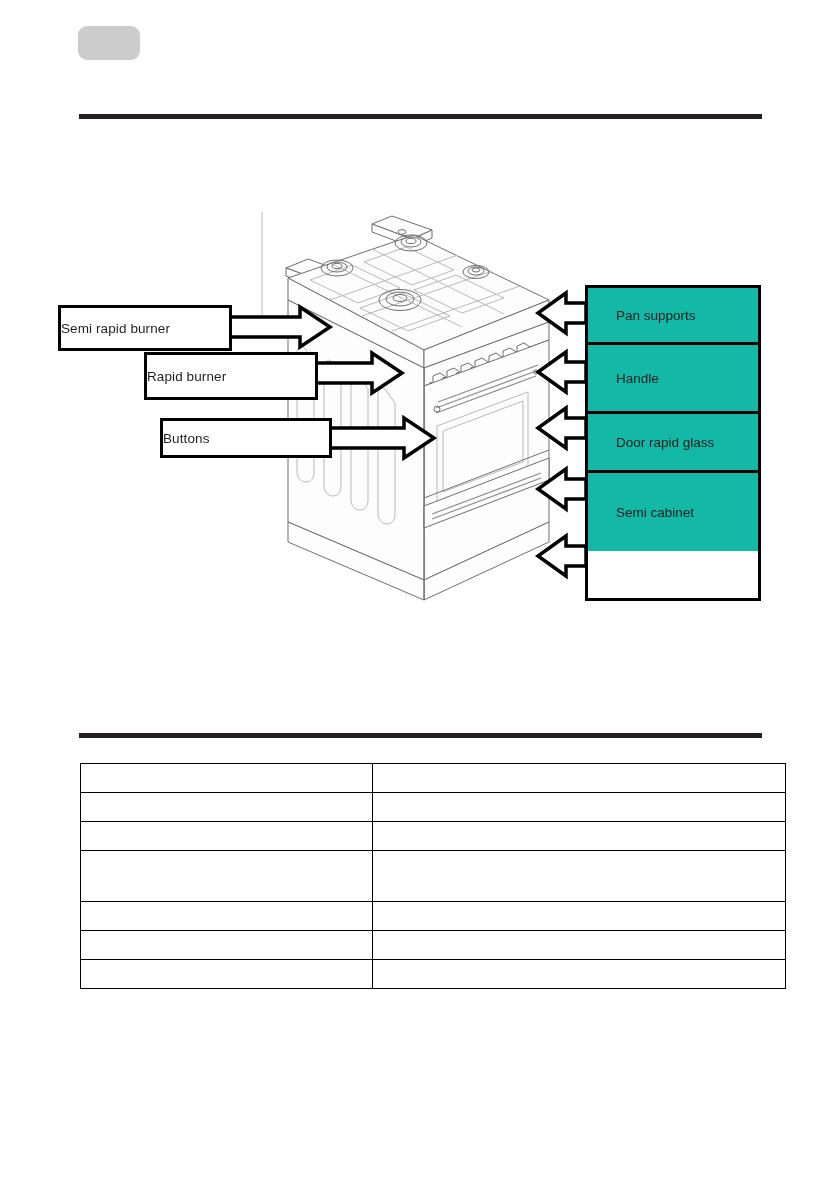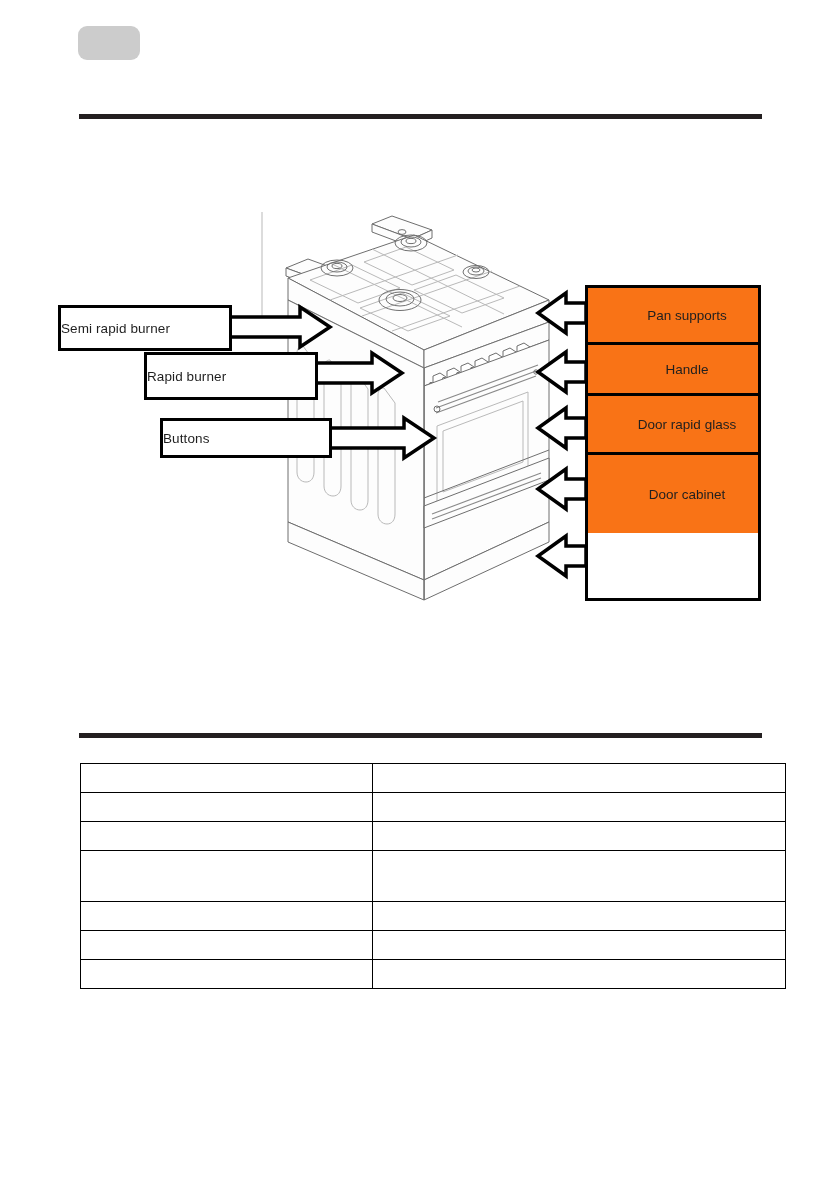--- a/index.html
+++ b/index.html
@@ -89,27 +89,26 @@
     z-index: 5;
   }
   .right-stack .cell {
     box-sizing: border-box;
     border-bottom: 3px solid #000000;
     display: flex;
     align-items: center;
     padding-left: 28px;
     font-size: 13.5px;
     color: #1f1f1f;
-    background: #f97316;
-    justify-content: center;
+    background: #14b8a6;
   }
   .right-stack .cell:last-child { border-bottom: none; }
   .right-stack .cell.c0 { height: 57px; }
   .right-stack .cell.c1 { height: 59px; }
-  .right-stack .cell.c2 { height: 51px; }
+  .right-stack .cell.c2 { height: 69px; }
   .right-stack .cell.c3 { height: 59px; }
   .right-stack .cell.c4 { height: 78px; }
 
   
   .arrows {
     position: absolute;
     left: 0; top: 0;
     width: 839px;
     height: 1191px;
     pointer-events: none;
@@ -291,21 +290,21 @@
     <div class="cell c0">
       <span>Pan supports</span>
     </div>
     <div class="cell c2">
       <span>Handle</span>
     </div>
     <div class="cell c3">
       <span>Door rapid glass</span>
     </div>
     <div class="cell c4">
-      <span>Door cabinet</span>
+      <span>Semi cabinet</span>
     </div>
   </div>
 
   <div class="rule rule-mid"></div>
 
   <table class="spec-table">
     <tbody>
       <tr class="r-short">
         <td class="col-a"></td>
         <td class="col-b"></td>

